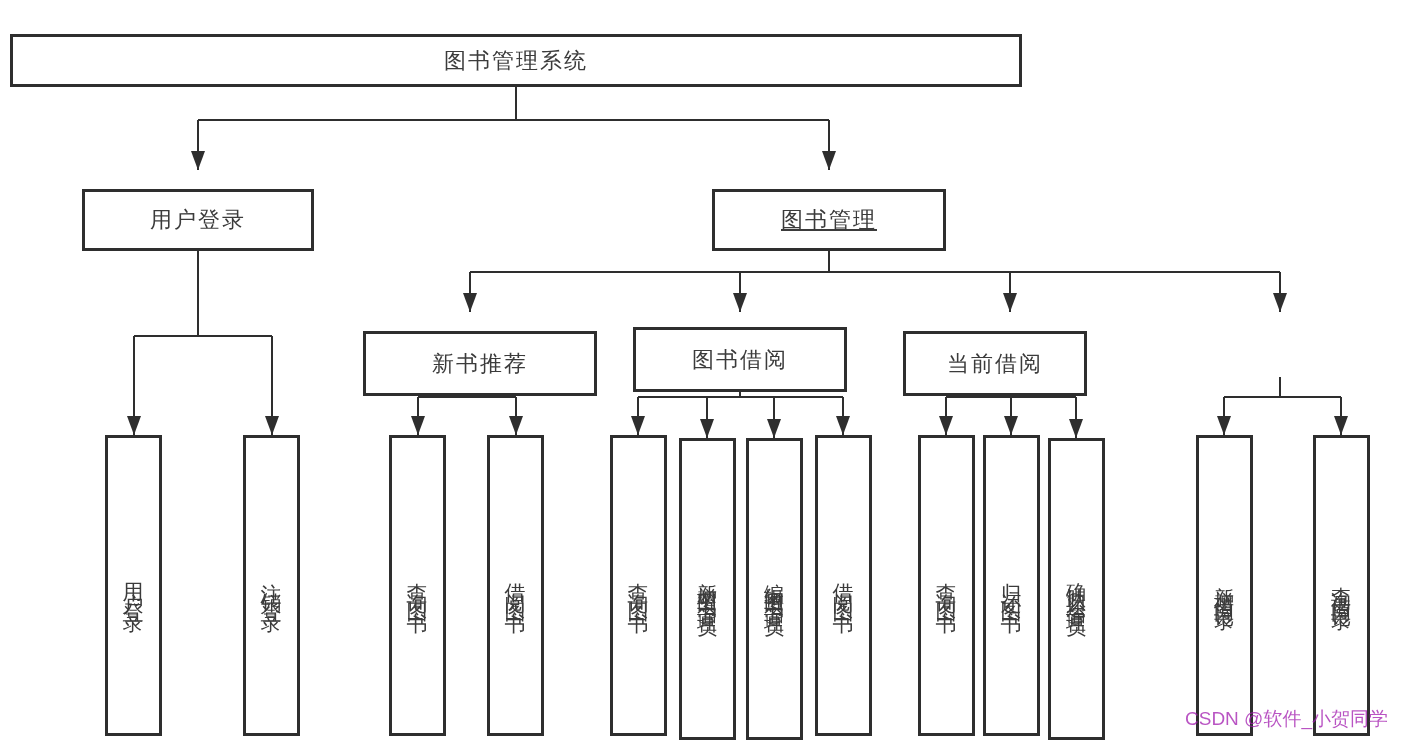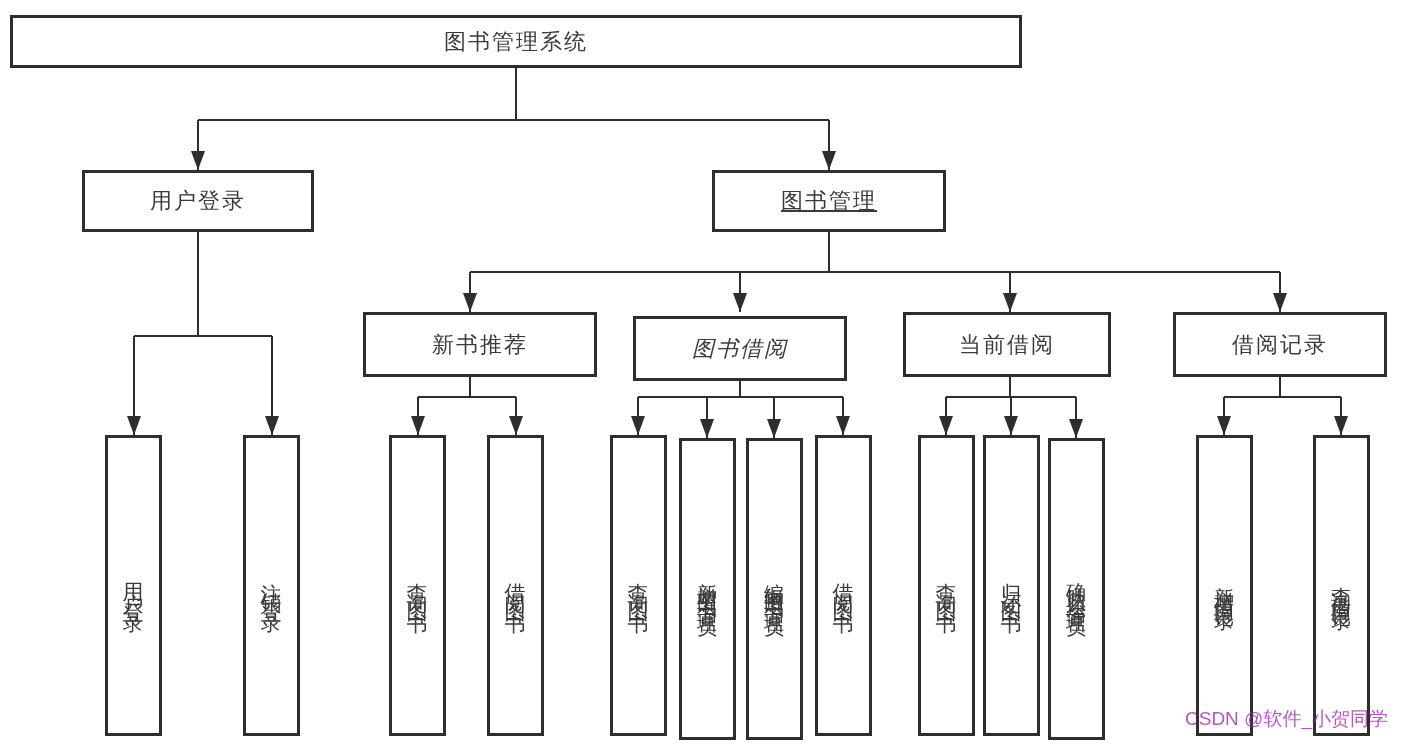--- a/index.html
+++ b/index.html
@@ -7,21 +7,21 @@
     position:relative; width:1405px; height:747px; background:#ffffff;
     font-family:"Liberation Sans", sans-serif; overflow:hidden;
   }
   svg.connectors { position:absolute; left:0; top:0; width:1405px; height:747px; }
   .node {
     position:absolute; box-sizing:border-box;
     border:3px solid #2e2e2e; background:#ffffff;
     display:flex; align-items:center; justify-content:center;
     color:#3b3b3b;
   }
-  .h-node { font-size:22px; letter-spacing:2px; white-space:nowrap; }
+  .h-node { font-size:22px; letter-spacing:2px; white-space:nowrap;margin-top:19px; }
   .v-node {
     writing-mode:vertical-rl; text-orientation:mixed;
     font-size:21px; letter-spacing:10px; line-height:1;
   }
   .v-node.tight { font-size:20px; letter-spacing:5px; }
   .watermark {
     position:absolute; left:1185px; top:706px;
     font-size:19px; color:#a21caf; opacity:0.75; white-space:nowrap;
   }
 </style>
@@ -70,23 +70,22 @@
     <line x1="1224" y1="397" x2="1224" y2="435" stroke="#2e2e2e" stroke-width="2" marker-end="url(#ah)"></line>
     <line x1="1341" y1="397" x2="1341" y2="435" stroke="#2e2e2e" stroke-width="2" marker-end="url(#ah)"></line>
   </svg>
 
   <div class="node h-node" style="left:10px; top:15px; width:1012px; height:53px;">图书管理系统</div>
 
   <div class="node h-node" style="left:82px; top:170px; width:232px; height:62px;">用户登录</div>
   <div class="node h-node" style="left:712px; top:170px; width:234px; height:62px;text-decoration:underline;">图书管理</div>
 
   <div class="node h-node" style="left:363px; top:312px; width:234px; height:65px;">新书推荐</div>
-  <div class="node h-node" style="left:633px; top:316px; width:214px; height:65px;font-style:italic;">图书借阅</div>
-  <div class="node h-node" style="left:903px; top:312px; width:208px; height:65px;">当前借阅</div>
-  <div class="node h-node" style="left:1173px; top:312px; width:214px; height:65px;">借阅记录</div>
+  <div class="node h-node" style="left:633px; top:308px; width:214px; height:65px;">图书借阅</div>
+  <div class="node h-node" style="left:903px; top:312px; width:184px; height:65px;">当前借阅</div>
 
   <div class="node v-node" style="left:105px; top:435px; width:57px; height:301px;">用户登录</div>
   <div class="node v-node" style="left:243px; top:435px; width:57px; height:301px;">注销登录</div>
 
   <div class="node v-node" style="left:389px; top:435px; width:57px; height:301px;">查询图书</div>
   <div class="node v-node" style="left:487px; top:435px; width:57px; height:301px;">借阅图书</div>
 
   <div class="node v-node" style="left:610px; top:435px; width:57px; height:301px;">查询图书</div>
   <div class="node v-node tight" style="left:679px; top:438px; width:57px; height:302px;">新增图书（管理员）</div>
   <div class="node v-node tight" style="left:746px; top:438px; width:57px; height:302px;">编辑图书（管理员）</div>

